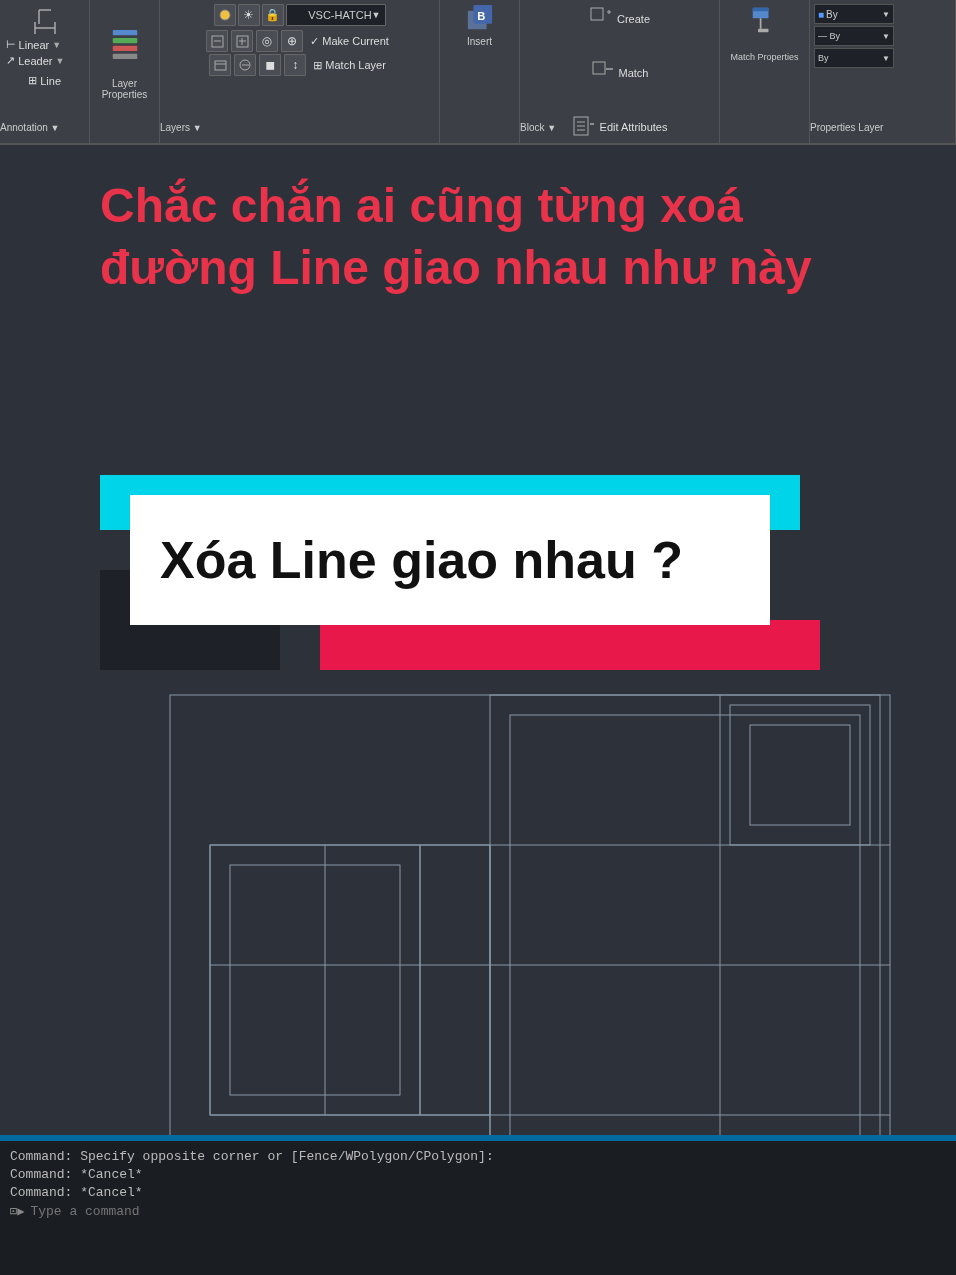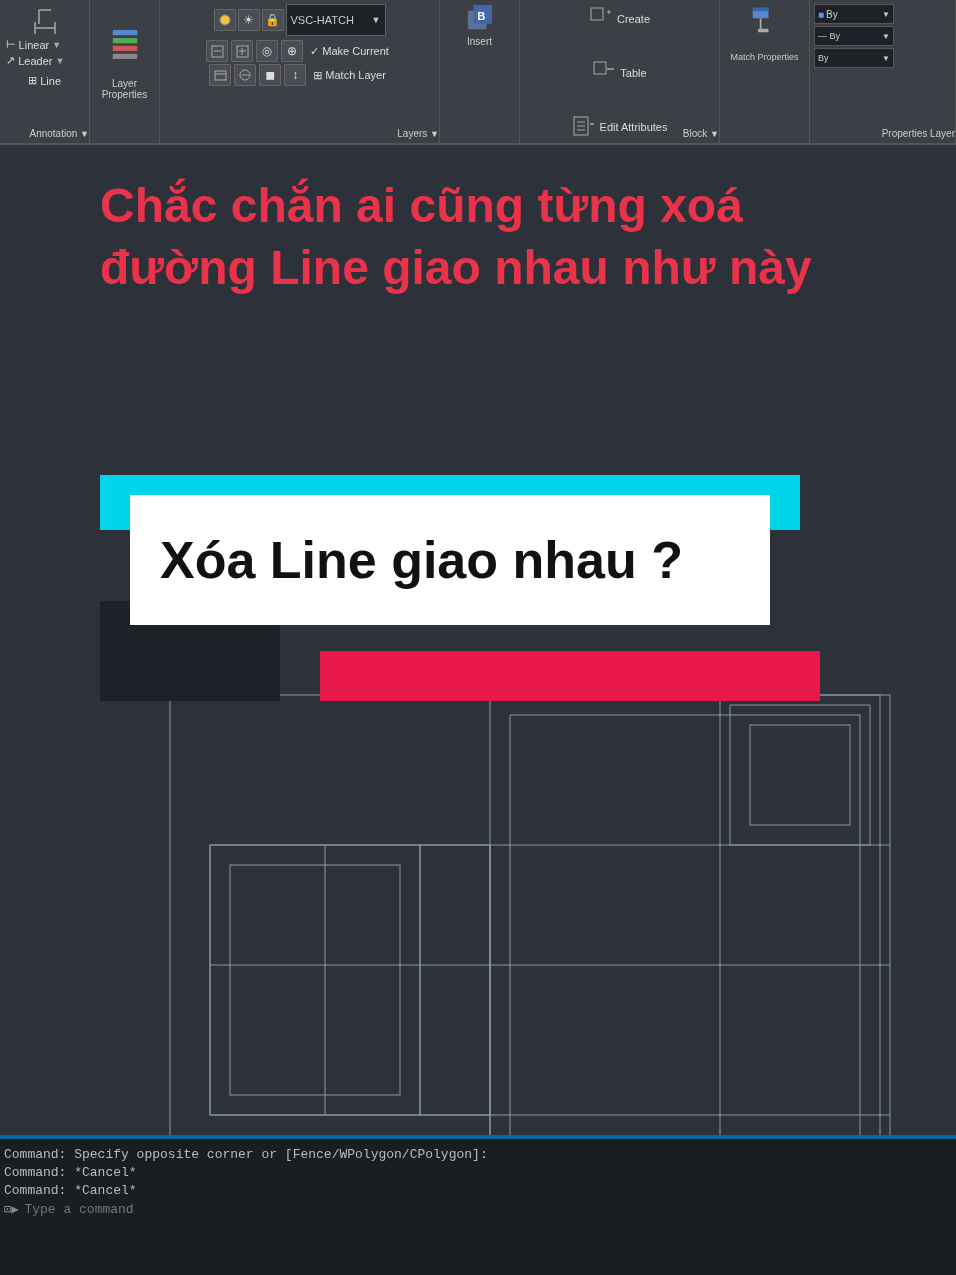--- a/index.html
+++ b/index.html
@@ -28,23 +28,23 @@
       align-items: center;
       justify-content: flex-start;
       padding: 4px 6px 2px 6px;
       border-right: 1px solid #555;
       min-width: 60px;
       position: relative;
     }
 
     .toolbar-section-label {
       position: absolute;
-      bottom: 4px;
+      bottom: 10px;
       left: 0; right: 0;
-      text-align: right;
+      text-align: left;
       font-size: 10px;
       color: #ccc;
     }
 
     .toolbar-btn {
       display: flex;
       flex-direction: column;
       align-items: center;
       justify-content: center;
       cursor: pointer;
@@ -121,24 +121,24 @@
       gap: 2px;
       margin-bottom: 4px;
     }
 
     .dropdown-box {
       background: #1e2127;
       border: 1px solid #666;
       color: #ccc;
       font-size: 11px;
       padding: 2px 4px;
-      height: 32px;
-      display: flex;
-      align-items: center;
-      justify-content: space-between;
+      height: 22px;
+      display: flex;
+      align-items: center;
+      justify-content: flex-end;
       cursor: pointer;
       border-radius: 1px;
     }
 
     .layers-row1 {
       display: flex;
       align-items: center;
       gap: 3px;
       margin-bottom: 2px;
     }
@@ -273,21 +273,21 @@
       line-height: 1.3;
       font-family: Arial, sans-serif;
     }
 
     
     .card-container {
       position: absolute;
       top: 330px;
       left: 100px;
       width: 720px;
-      height: 226px;
+      height: 195px;
     }
 
     .card-cyan-bar {
       position: absolute;
       top: 0;
       left: 0;
       width: 700px;
       height: 55px;
       background: #00d4e8;
       z-index: 1;
@@ -342,22 +342,22 @@
       left: 160px;
       width: 740px;
       height: 490px;
     }
 
     
     .command-area {
       width: 100%;
       height: 140px;
       background: #1a1d22;
-      border-top: 4px solid #0369a1;
-      padding: 8px 4px;
+      border-top: 6px solid #0369a1;
+      padding: 8px 10px;
       font-family: 'Courier New', monospace;
       font-size: 13px;
       color: #ccc;
     }
 
     .command-line {
       margin-bottom: 3px;
       color: #bbb;
     }
 
@@ -542,21 +542,21 @@
     </div>
 
     <div class="block-row">
       <div class="block-btn">
         <span>
           <svg width="24" height="24" viewBox="0 0 24 24">
             <rect x="2" y="2" width="12" height="12" fill="none" stroke="#aaa" stroke-width="1"></rect>
             <line x1="15" y1="9" x2="22" y2="9" stroke="#aaa" stroke-width="1.5"></line>
           </svg>
         </span>
-        <span>Table</span>
+        <span>Match</span>
       </div>
     </div>
 
     <div class="block-row">
       <div class="block-btn">
         <span>
           <svg width="24" height="24" viewBox="0 0 24 24">
             <rect x="2" y="3" width="14" height="18" fill="none" stroke="#aaa" stroke-width="1"></rect>
             <line x1="5" y1="8" x2="13" y2="8" stroke="#aaa" stroke-width="1"></line>
             <line x1="5" y1="12" x2="13" y2="12" stroke="#aaa" stroke-width="1"></line>

